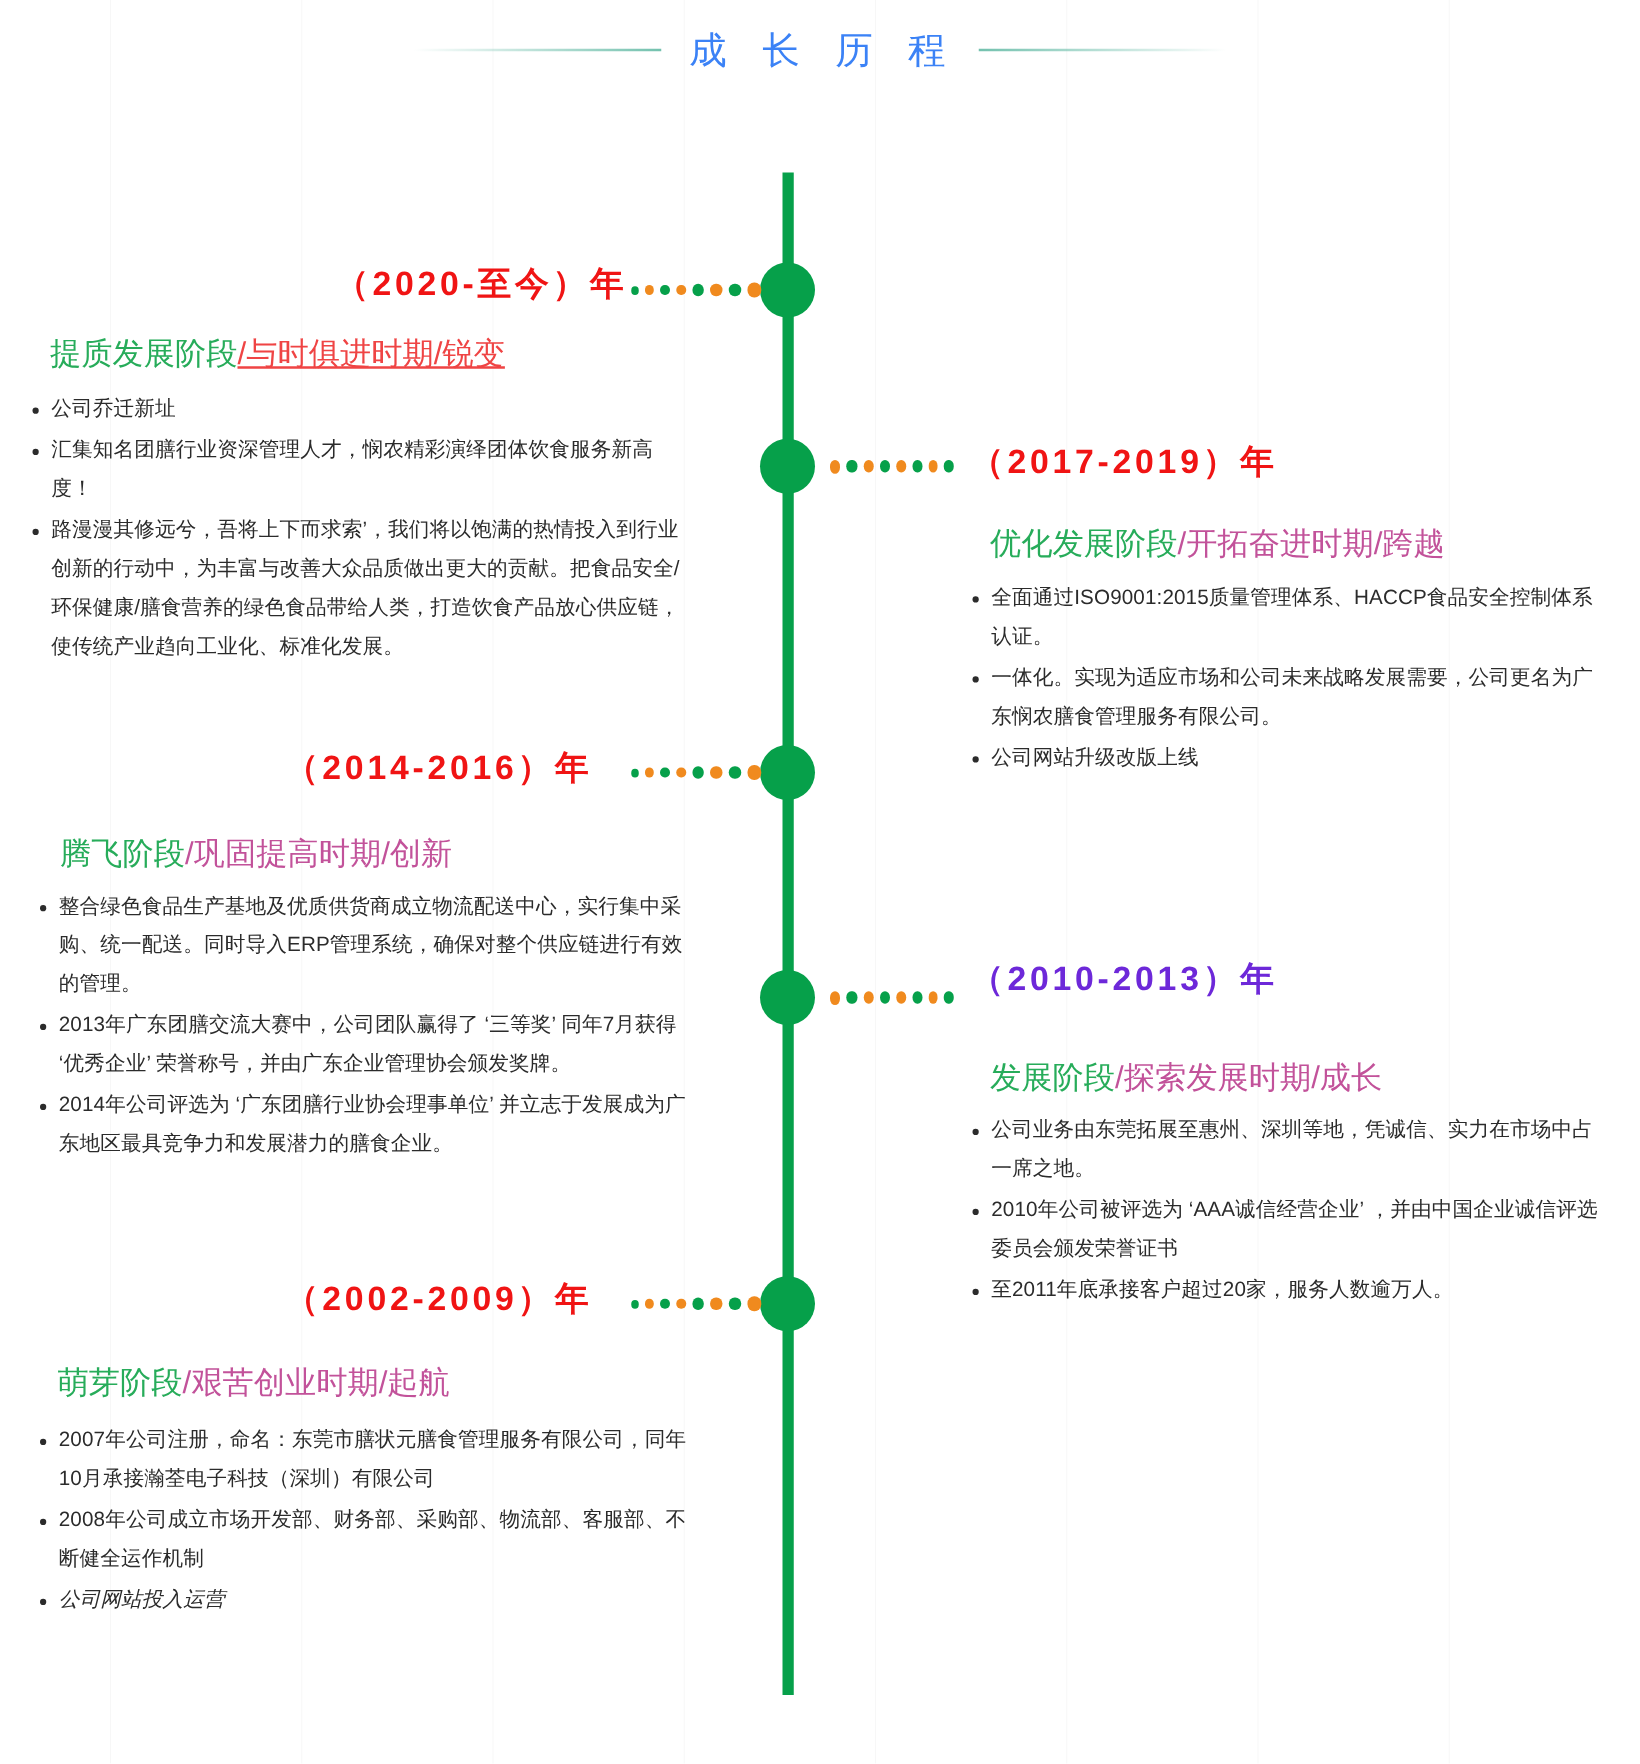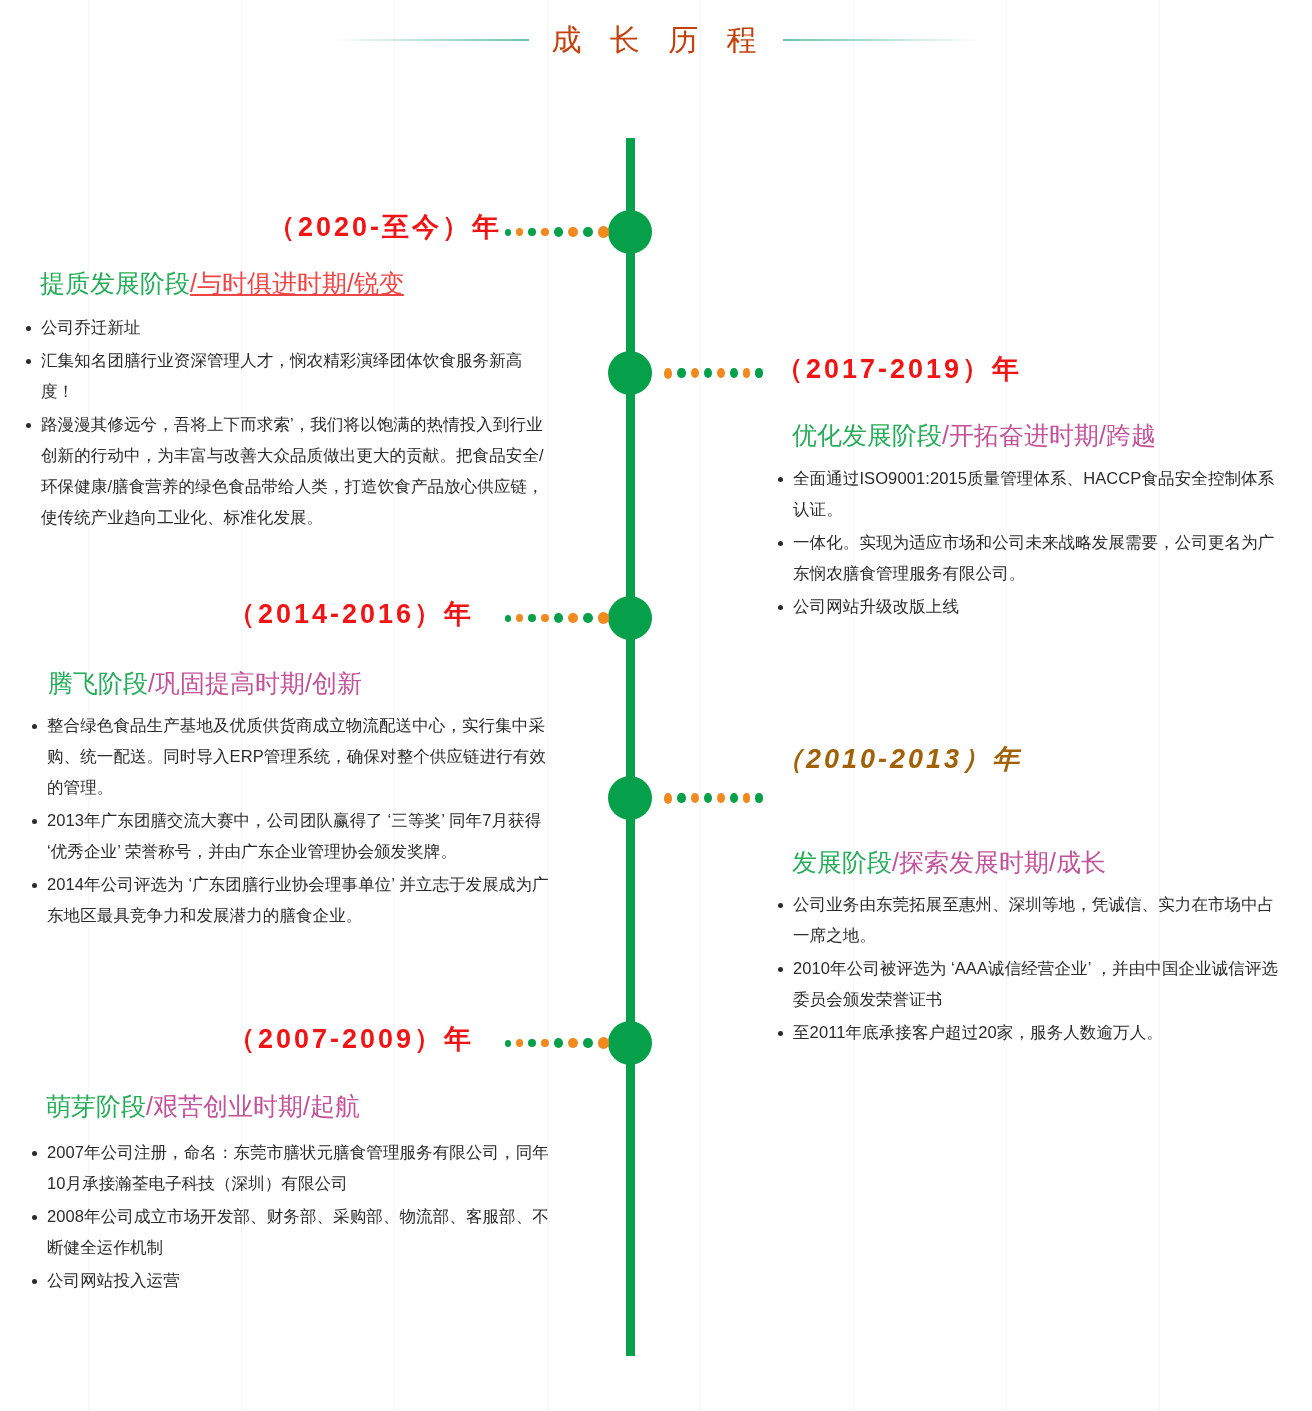--- a/index.html
+++ b/index.html
@@ -49,21 +49,21 @@
     background: linear-gradient(to right, rgba(120,195,175,0) 0%, rgba(108,190,170,0.95) 100%);
     margin-right: 16px;
   }
   .hline.right {
     background: linear-gradient(to left, rgba(120,195,175,0) 0%, rgba(108,190,170,0.95) 100%);
     margin-left: 16px;
   }
   #header-title {
     font-size: 30px;
     letter-spacing: 10px;
-    color: #c2410c;
+    color: #3b82f6;
     font-weight: 400;
     white-space: nowrap;
     padding-left: 6px;
   }
 
   
   #spine {
     position: absolute;
     left: 626px;
     top: 138px;
@@ -228,29 +228,29 @@
         <li style="color: rgb(43, 43, 43);">一体化。实现为适应市场和公司未来战略发展需要，公司更名为广东悯农膳食管理服务有限公司。</li>
         <li style="color: rgb(43, 43, 43);">公司网站升级改版上线</li>
       </ul>
       <div class="event year left" style="top: 600px; color: rgb(240, 20, 20); left: 0px; width: 474px; text-align: right;">（2014-2016）年</div>
       <div class="event stage" style="top: 668px; left: 32px;"><span class="s-green" style="color: rgb(39, 172, 90);">腾飞阶段</span><span class="s-pink" style="color: rgb(194, 82, 154);">/巩固提高时期/创新</span></div>
       <ul class="event points" style="top: 710px; left: 30px; width: 522px;">
         <li style="color: rgb(43, 43, 43);">整合绿色食品生产基地及优质供货商成立物流配送中心，实行集中采购、统一配送。同时导入ERP管理系统，确保对整个供应链进行有效的管理。</li>
         <li style="color: rgb(43, 43, 43);">2013年广东团膳交流大赛中，公司团队赢得了 ‘三等奖’ 同年7月获得 ‘优秀企业’ 荣誉称号，并由广东企业管理协会颁发奖牌。</li>
         <li style="color: rgb(43, 43, 43);">2014年公司评选为 ‘广东团膳行业协会理事单位’ 并立志于发展成为广东地区最具竞争力和发展潜力的膳食企业。</li>
       </ul>
-      <div class="event year right" style="top: 745px; color: #a16207; left: 776px; text-align: left; font-style: italic;">（2010-2013）年</div>
+      <div class="event year right" style="top: 769px; color: #6d28d9; left: 776px; text-align: left;">（2010-2013）年</div>
       <div class="event stage" style="top: 847px; left: 776px;"><span class="s-green" style="color: rgb(39, 172, 90);">发展阶段</span><span class="s-pink" style="color: rgb(194, 82, 154);">/探索发展时期/成长</span></div>
       <ul class="event points" style="top: 889px; left: 776px; width: 512px;">
         <li style="color: rgb(43, 43, 43);">公司业务由东莞拓展至惠州、深圳等地，凭诚信、实力在市场中占一席之地。</li>
         <li style="color: rgb(43, 43, 43);">2010年公司被评选为 ‘AAA诚信经营企业’ ，并由中国企业诚信评选委员会颁发荣誉证书</li>
         <li style="color: rgb(43, 43, 43);">至2011年底承接客户超过20家，服务人数逾万人。</li>
       </ul>
-      <div class="event year left" style="top: 1025px; color: rgb(240, 20, 20); left: 0px; width: 474px; text-align: right;">（2007-2009）年</div>
+      <div class="event year left" style="top: 1025px; color: rgb(240, 20, 20); left: 0px; width: 474px; text-align: right;">（2002-2009）年</div>
       <div class="event stage" style="top: 1091px; left: 30px;"><span class="s-green" style="color: rgb(39, 172, 90);">萌芽阶段</span><span class="s-pink" style="color: rgb(194, 82, 154);">/艰苦创业时期/起航</span></div>
       <ul class="event points" style="top: 1137px; left: 30px; width: 522px;">
         <li style="color: rgb(43, 43, 43);">2007年公司注册，命名：东莞市膳状元膳食管理服务有限公司，同年10月承接瀚荃电子科技（深圳）有限公司</li>
         <li style="color: rgb(43, 43, 43);">2008年公司成立市场开发部、财务部、采购部、物流部、客服部、不断健全运作机制</li>
-        <li style="color: rgb(43, 43, 43);">公司网站投入运营</li>
+        <li style="color: rgb(43, 43, 43); font-style: italic;">公司网站投入运营</li>
       </ul>
     </div>
 
 </div>
 
 </body></html>

